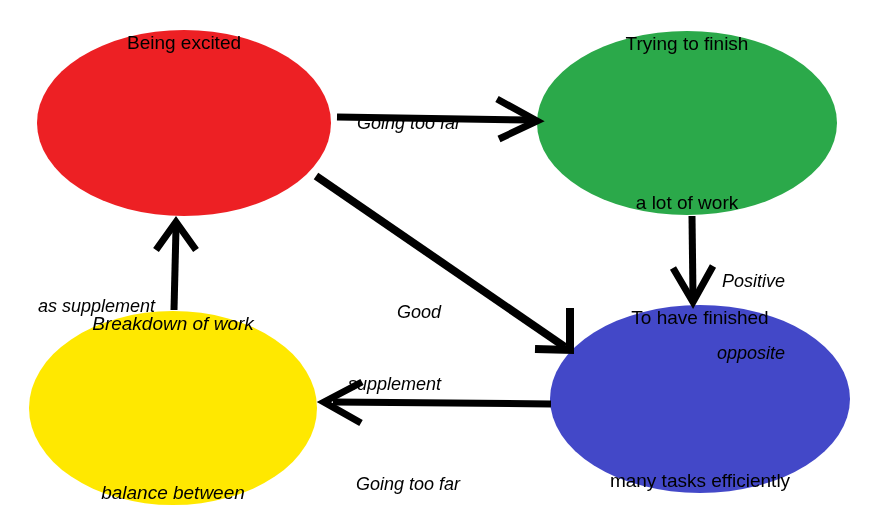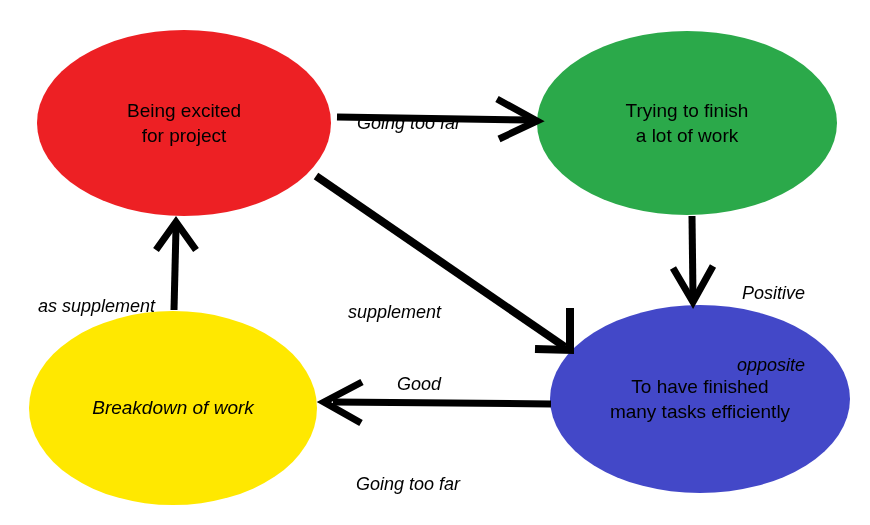--- a/index.html
+++ b/index.html
@@ -20,21 +20,21 @@
     left: 0;
     top: 0;
     width: 870px;
     height: 525px;
   }
   .node-label {
     position: absolute;
     display: flex;
     flex-direction: column;
     align-items: center;
-    justify-content: center;
+    justify-content: space-between;
     text-align: center;
     color: #000000;
     font-family: "Liberation Sans", sans-serif;
     font-size: 19px;
     line-height: 1.32;
     pointer-events: none;
     white-space: pre;
   }
   .node-label span { display: block; }
   .edge-label {
@@ -82,52 +82,52 @@
 
     <g>
       <path d="M 316 176 L 565 347" stroke="#000000" stroke-width="8" fill="none" stroke-linecap="butt"></path>
       <path d="M 570 308 L 570 350 L 535 349" stroke="#000000" stroke-width="8" fill="none" stroke-linecap="butt" stroke-linejoin="miter"></path>
     </g>
 
   </svg>
 
   <div class="node-label" style="left:37px; top:30px; width:294px; height:186px;">
     <span>Being excited</span>
-    <span>for project</span>
   </div>
 
   <div class="node-label" style="left:537px; top:31px; width:300px; height:184px;">
     <span>Trying to finish</span>
     <span>a lot of work</span>
   </div>
 
   <div class="node-label" style="left:550px; top:305px; width:300px; height:188px;">
     <span>To have finished</span>
     <span>many tasks efficiently</span>
   </div>
 
   <div class="node-label" style="left:29px; top:311px; width:288px; height:194px;font-style:italic;">
     <span>Breakdown of work</span>
+    <span>balance between</span>
   </div>
 
   <div class="edge-label" style="left:357px; top:62px;">
     <span>Going too far</span>
   </div>
 
-  <div class="edge-label" style="left:717px; top:232px;margin-left:20px;">
+  <div class="edge-label" style="left:717px; top:220px;">
     <span>Positive</span>
     <span>opposite</span>
   </div>
 
   <div class="edge-label" style="left:356px; top:423px;">
     <span>Going too far</span>
   </div>
 
   <div class="edge-label" style="left:38px; top:245px;">
     <span>as supplement</span>
   </div>
 
   <div class="edge-label" style="left:348px; top:251px;">
+    <span>Good</span>
     <span>supplement</span>
-    <span>Good</span>
   </div>
 
 </div>
 
 </body></html>

